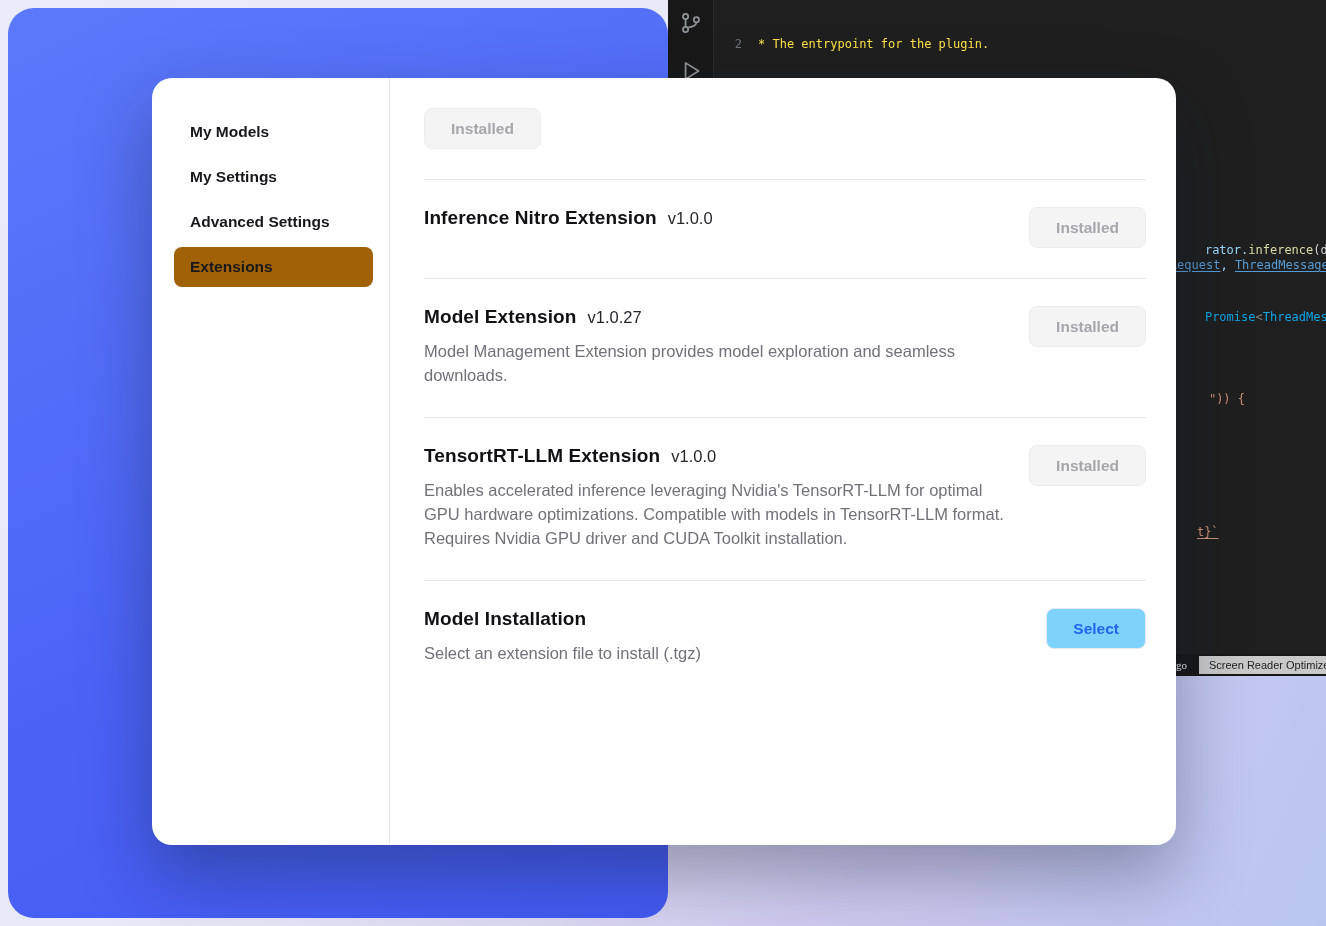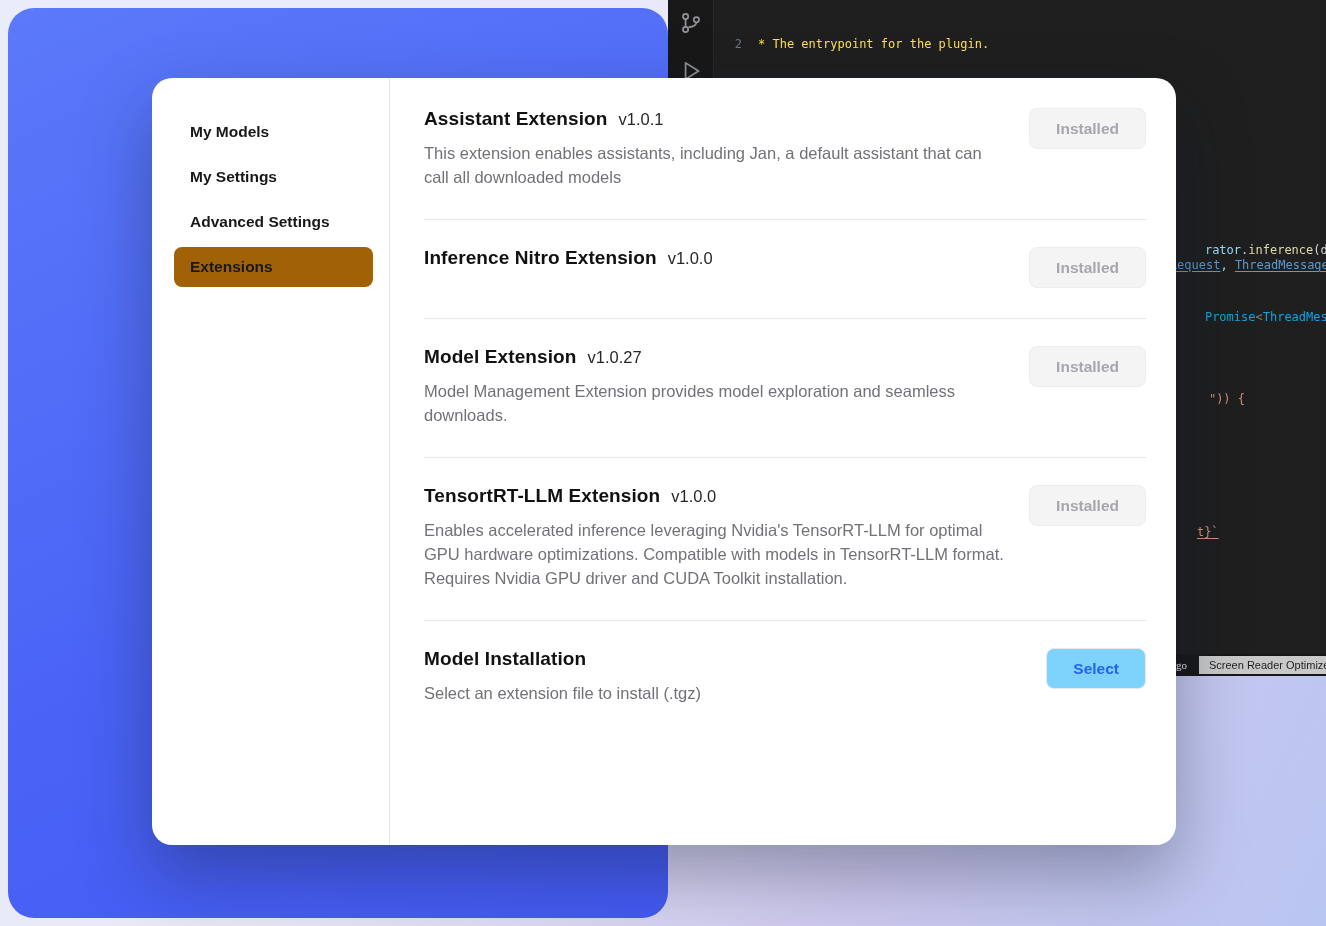--- a/index.html
+++ b/index.html
@@ -179,27 +179,20 @@
   <div class="sidebar">
     <div class="nav-item">My Models</div>
     <div class="nav-item">My Settings</div>
     <div class="nav-item">Advanced Settings</div>
     <div class="nav-item active">Extensions</div>
   </div>
 
   <div class="content">
 
     <div class="row">
-      <div class="ext-info">
-        <div class="ext-title-line">
-          <span class="ext-name">Assistant Extension</span>
-          <span class="ext-version">v1.0.1</span>
-        </div>
-        <div class="ext-desc">This extension enables assistants, including Jan, a default assistant that can call all downloaded models</div>
-      </div>
       <button class="btn">Installed</button>
     </div>
 
     <div class="row">
       <div class="ext-info">
         <div class="ext-title-line">
           <span class="ext-name">Inference Nitro Extension</span>
           <span class="ext-version">v1.0.0</span>
         </div>
       </div>

